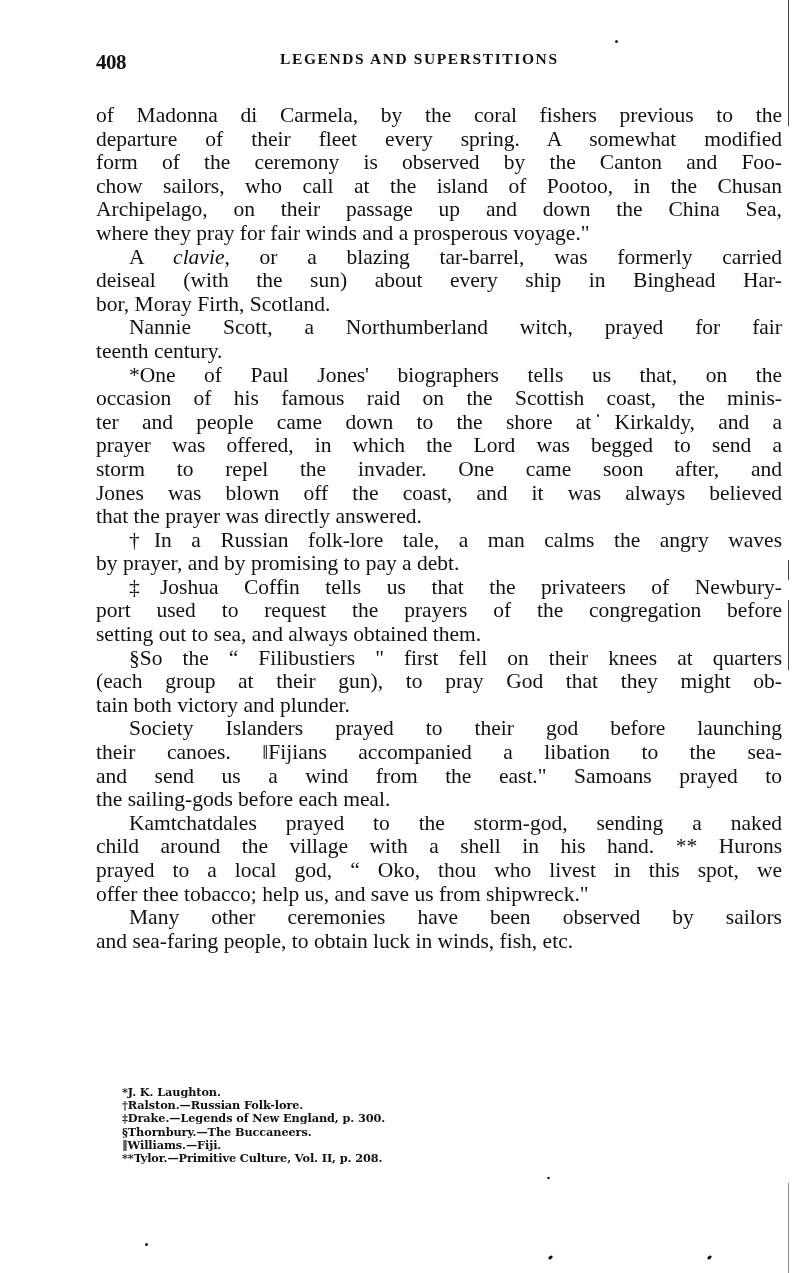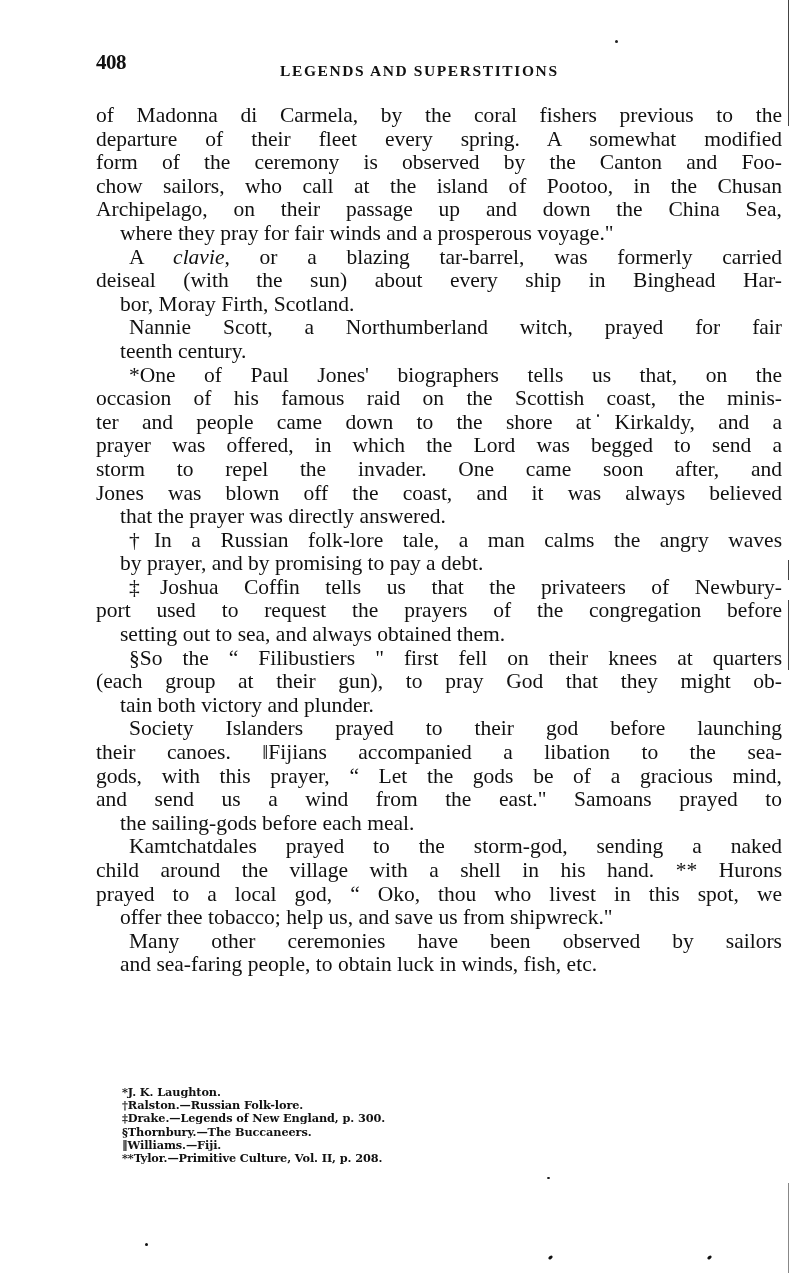--- a/index.html
+++ b/index.html
@@ -1,24 +1,24 @@
 <!DOCTYPE html>
 <html><head>
 <meta charset="utf-8">
 <style>
   html, body { margin: 0; padding: 0; background: #ffffff; }
   body { width: 795px; height: 1273px; position: relative; overflow: hidden; font-family: "DejaVu Serif", "Liberation Serif", serif; color: #111; }
   .page { position: absolute; left: 0; top: 0; width: 795px; height: 1273px; }
   .running-head { position: absolute; left: 96px; top: 50px; width: 686px; height: 26px; }
   .page-number { position: absolute; left: 0; top: 0; font-family: "Liberation Serif", serif; font-weight: bold; font-size: 21px; letter-spacing: -0.5px; }
-  .head-title { position: absolute; left: 184px; top: 12px; font-family: "Liberation Serif", serif; font-weight: bold; font-size: 15.5px; letter-spacing: 1.6px; }
+  .head-title { position: absolute; left: 184px; top: 0; font-family: "Liberation Serif", serif; font-weight: bold; font-size: 15.5px; letter-spacing: 1.6px; }
   .head-dot { position: absolute; left: 519px; top: 40px; width: 3px; height: 3px; background:#222; border-radius: 50%; }
   .body { position: absolute; left: 96px; top: 104px; width: 686px; }
   .line { height: 23.6px; line-height: 23.6px; font-family: "Liberation Serif", serif; font-size: 21.5px; white-space: nowrap; text-align: justify; text-align-last: justify; }
-  .line.last { text-align-last: left; margin-left: 24px; }
+  .line.last { text-align-last: left; }
   .line.indent { padding-left: 33px; }
   .line.bold { font-weight: bold; }
   em.it { font-style: italic; }
   .footnotes { position: absolute; left: 122px; top: 1070px; width: 420px; margin-top: 16px; }
   .fn { height: 13.2px; line-height: 13.2px; font-family: "DejaVu Serif", serif; font-weight: bold; font-size: 11.3px; white-space: nowrap; letter-spacing: -0.1px; }
   .edge-line { position: absolute; width: 1px; background: #444; }
   .speck { position: absolute; background: #111; border-radius: 50%; }
 </style>
 </head>
 <body>
@@ -53,21 +53,20 @@
       <div class="line indent">†In a Russian folk-lore tale, a man calms the angry waves</div>
       <div class="line last">by prayer, and by promising to pay a debt.</div>
       <div class="line indent">‡Joshua Coffin tells us that the privateers of Newbury-</div>
       <div class="line">port used to request the prayers of the congregation before</div>
       <div class="line last">setting out to sea, and always obtained them.</div>
       <div class="line indent">§So the “ Filibustiers " first fell on their knees at quarters</div>
       <div class="line">(each group at their gun), to pray God that they might ob-</div>
       <div class="line last">tain both victory and plunder.</div>
       <div class="line indent">Society Islanders prayed to their god before launching</div>
       <div class="line">their canoes.  ‖Fijians accompanied a libation to the sea-</div>
-      <div class="line">gods, with this prayer, “ Let the gods be of a gracious mind,</div>
       <div class="line">and send us a wind from the east."  Samoans prayed to</div>
       <div class="line last">the sailing-gods before each meal.</div>
       <div class="line indent">Kamtchatdales prayed to the storm-god, sending a naked</div>
       <div class="line">child around the village with a shell in his hand.   ** Hurons</div>
       <div class="line">prayed to a local god, “ Oko, thou who livest in this spot, we</div>
       <div class="line last">offer thee tobacco; help us, and save us from shipwreck."</div>
       <div class="line indent">Many other ceremonies have been observed by sailors</div>
       <div class="line last">and sea-faring people, to obtain luck in winds, fish, etc.</div>
     </div>
 

